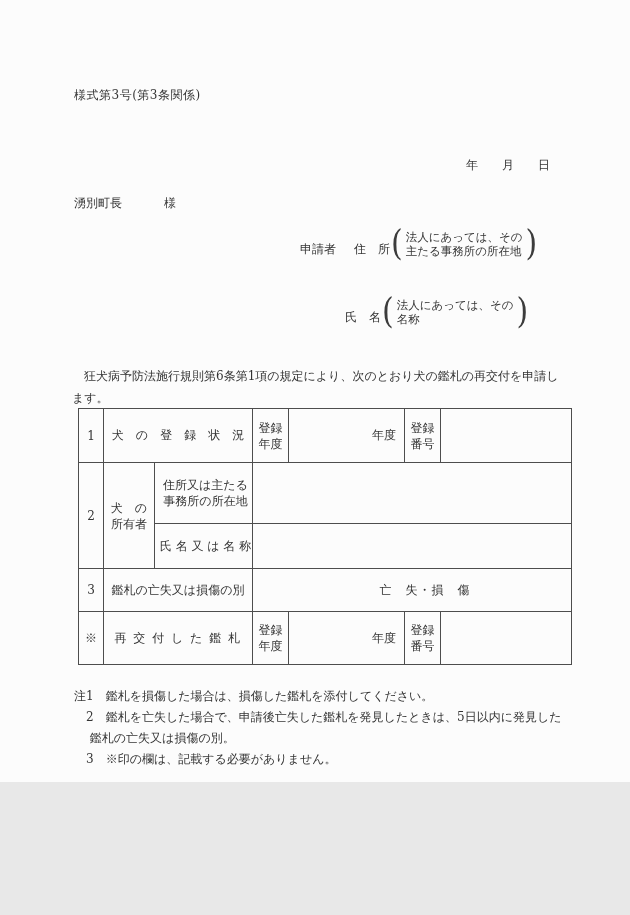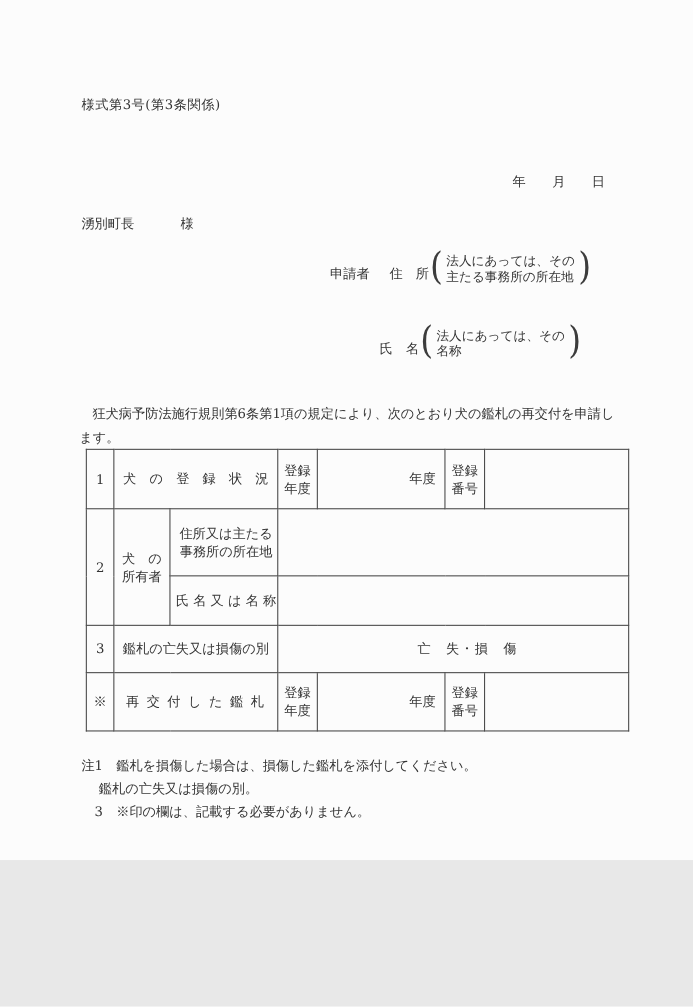--- a/index.html
+++ b/index.html
@@ -157,17 +157,18 @@
         <td class="year-cell">年度</td>
         <td class="two-line">登録
 番号</td>
         <td></td>
       </tr>
     </tbody>
   </table>
 
   <div class="abs notes">
     <div class="note-line">注1　鑑札を損傷した場合は、損傷した鑑札を添付してください。</div>
+    <div class="note-line">　2　鑑札を亡失した場合で、申請後亡失した鑑札を発見したときは、5日以内に発見した</div>
     <div class="note-line">　 鑑札の亡失又は損傷の別。</div>
     <div class="note-line">　3　※印の欄は、記載する必要がありません。</div>
   </div>
 
 </div>
 
 </body></html>

